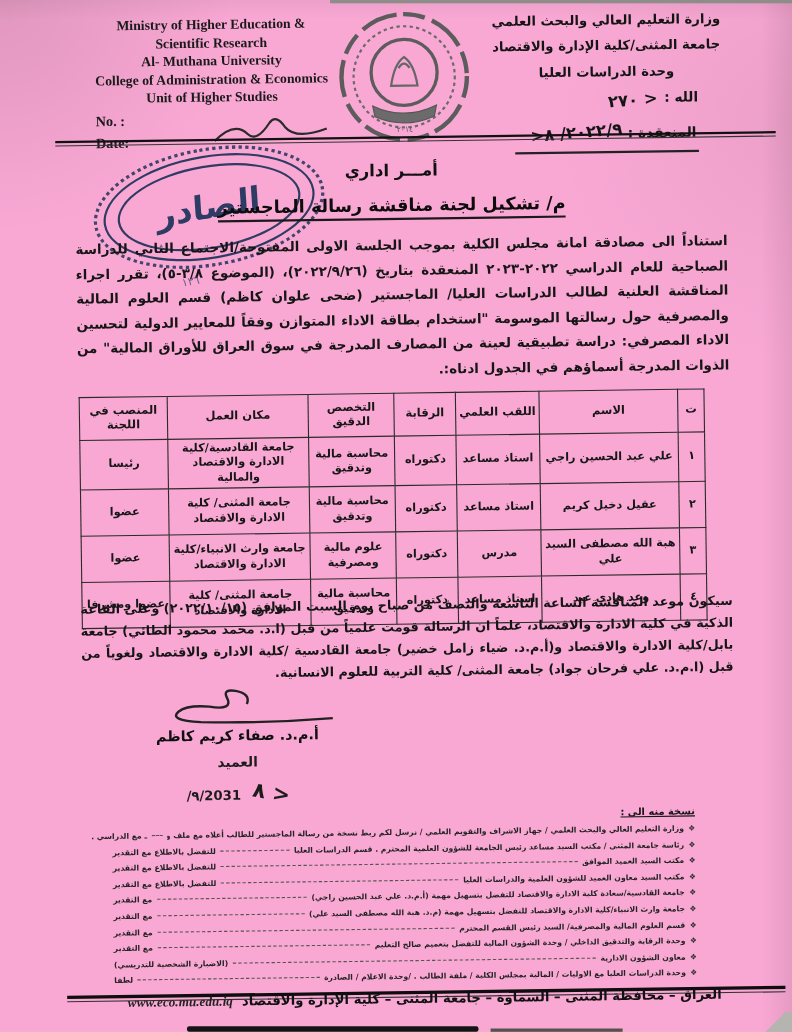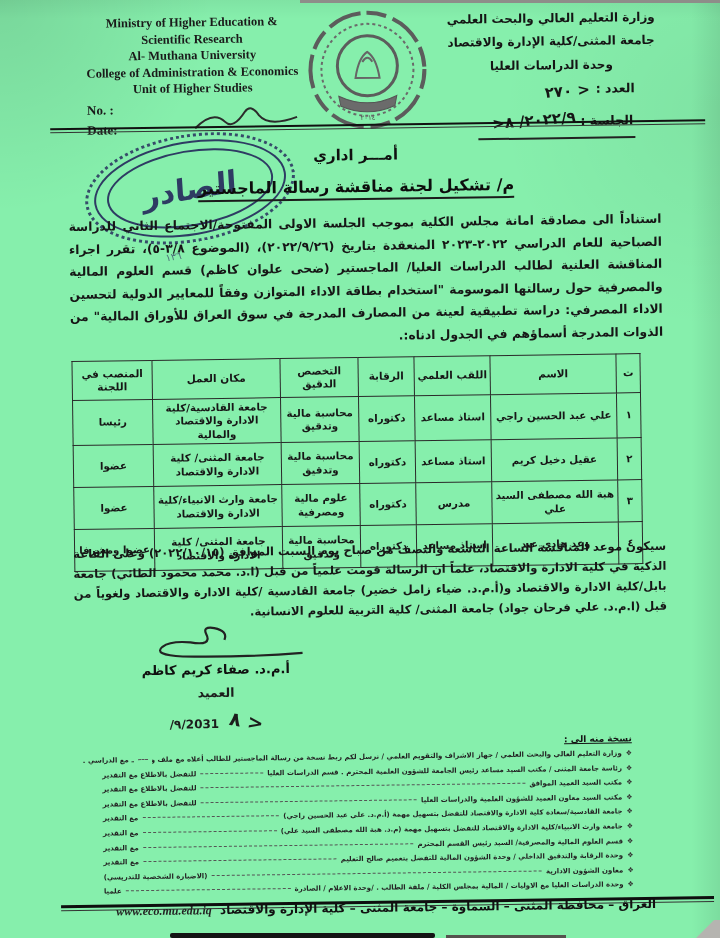--- a/index.html
+++ b/index.html
@@ -1,17 +1,17 @@
 <!DOCTYPE html>
 <html lang="ar"><head>
 <meta charset="utf-8">
 <style>
   html,body{margin:0;padding:0;}
   body{width:720px;height:938px;overflow:hidden;background:#cfcec9;font-family:"DejaVu Sans",sans-serif;}
-  .paper{position:absolute;inset:0;background:#86efac;}
+  .paper{position:absolute;inset:0;background:#f9a8d4;}
   .paper::before{content:"";position:absolute;inset:0;pointer-events:none;
     background:
       radial-gradient(circle at 0% 0%, rgba(0,0,0,.10), transparent 18%),
       radial-gradient(circle at 100% 12%, rgba(0,0,0,.05), transparent 20%),
       linear-gradient(to left, rgba(0,0,0,.08), transparent 4%),
       linear-gradient(to bottom, rgba(0,0,0,.05), transparent 2%);}
   .content{position:absolute;inset:0;transform:rotate(-0.8deg);direction:rtl;color:#1c1c1c;}
 
   
   .hdr-en{position:absolute;top:12px;left:58px;width:280px;text-align:center;direction:ltr;
@@ -108,26 +108,26 @@
       <path d="M70 58 q5 -8 10 0" fill="none" stroke="#666" stroke-width="2"></path>
       <path d="M46 92 q29 14 58 0 l-2 10 q-27 12 -54 0 z" fill="#6b6b6b" stroke="#555" stroke-width="1"></path>
       <text x="75" y="116" text-anchor="middle" font-size="7" fill="#555">٢٠١٤</text>
     </svg>
 
     <div class="hdr-ar">
       <div>وزارة التعليم العالي والبحث العلمي</div>
       <div>جامعة المثنى/كلية الإدارة والاقتصاد</div>
       <div>وحدة الدراسات العليا</div>
       <div class="numrow">
-        <span>العدد :</span>
+        <span>الله :</span>
         <span class="hand">&lt; ٢٧٠</span>
       </div>
       <div class="numrow">
         <span class="daterow">
-          <span>الجلسة :</span>
+          <span>المنعقدة :</span>
           <span class="hand">٢٠٢٢/٩/ ٨&lt;</span>
         </span>
       </div>
     </div>
 
     <svg class="scribble" width="110" height="34">
       <path d="M4 26 q18 -18 30 -6 q8 8 20 -10 q6 -8 14 4 q10 12 38 2" fill="none" stroke="#2b2b2b" stroke-width="2"></path>
     </svg>
 
     <div class="rule1"></div>
@@ -275,21 +275,21 @@
       <div class="d-item">
         <span class="d-b">❖</span>
         <span class="d-t">معاون الشؤون الادارية</span>
         <span class="d-l"></span>
         <span class="d-tail">(الاضبارة الشخصية للتدريسي)</span>
       </div>
       <div class="d-item">
         <span class="d-b">❖</span>
         <span class="d-t">وحدة الدراسات العليا مع الاوليات / المالية بمجلس الكلية / ملفة الطالب . /وحدة الاعلام / الصادرة</span>
         <span class="d-l"></span>
-        <span class="d-tail">علميا</span>
+        <span class="d-tail">لطفا</span>
       </div>
     </div>
 
     <div class="rule2"></div>
     <div class="footer-row">
       <span class="site">www.eco.mu.edu.iq</span>
       <span class="addr">العراق – محافظة المثنى – السماوة – جامعة المثنى – كلية الإدارة والاقتصاد</span>
     </div>
   </div>
 

